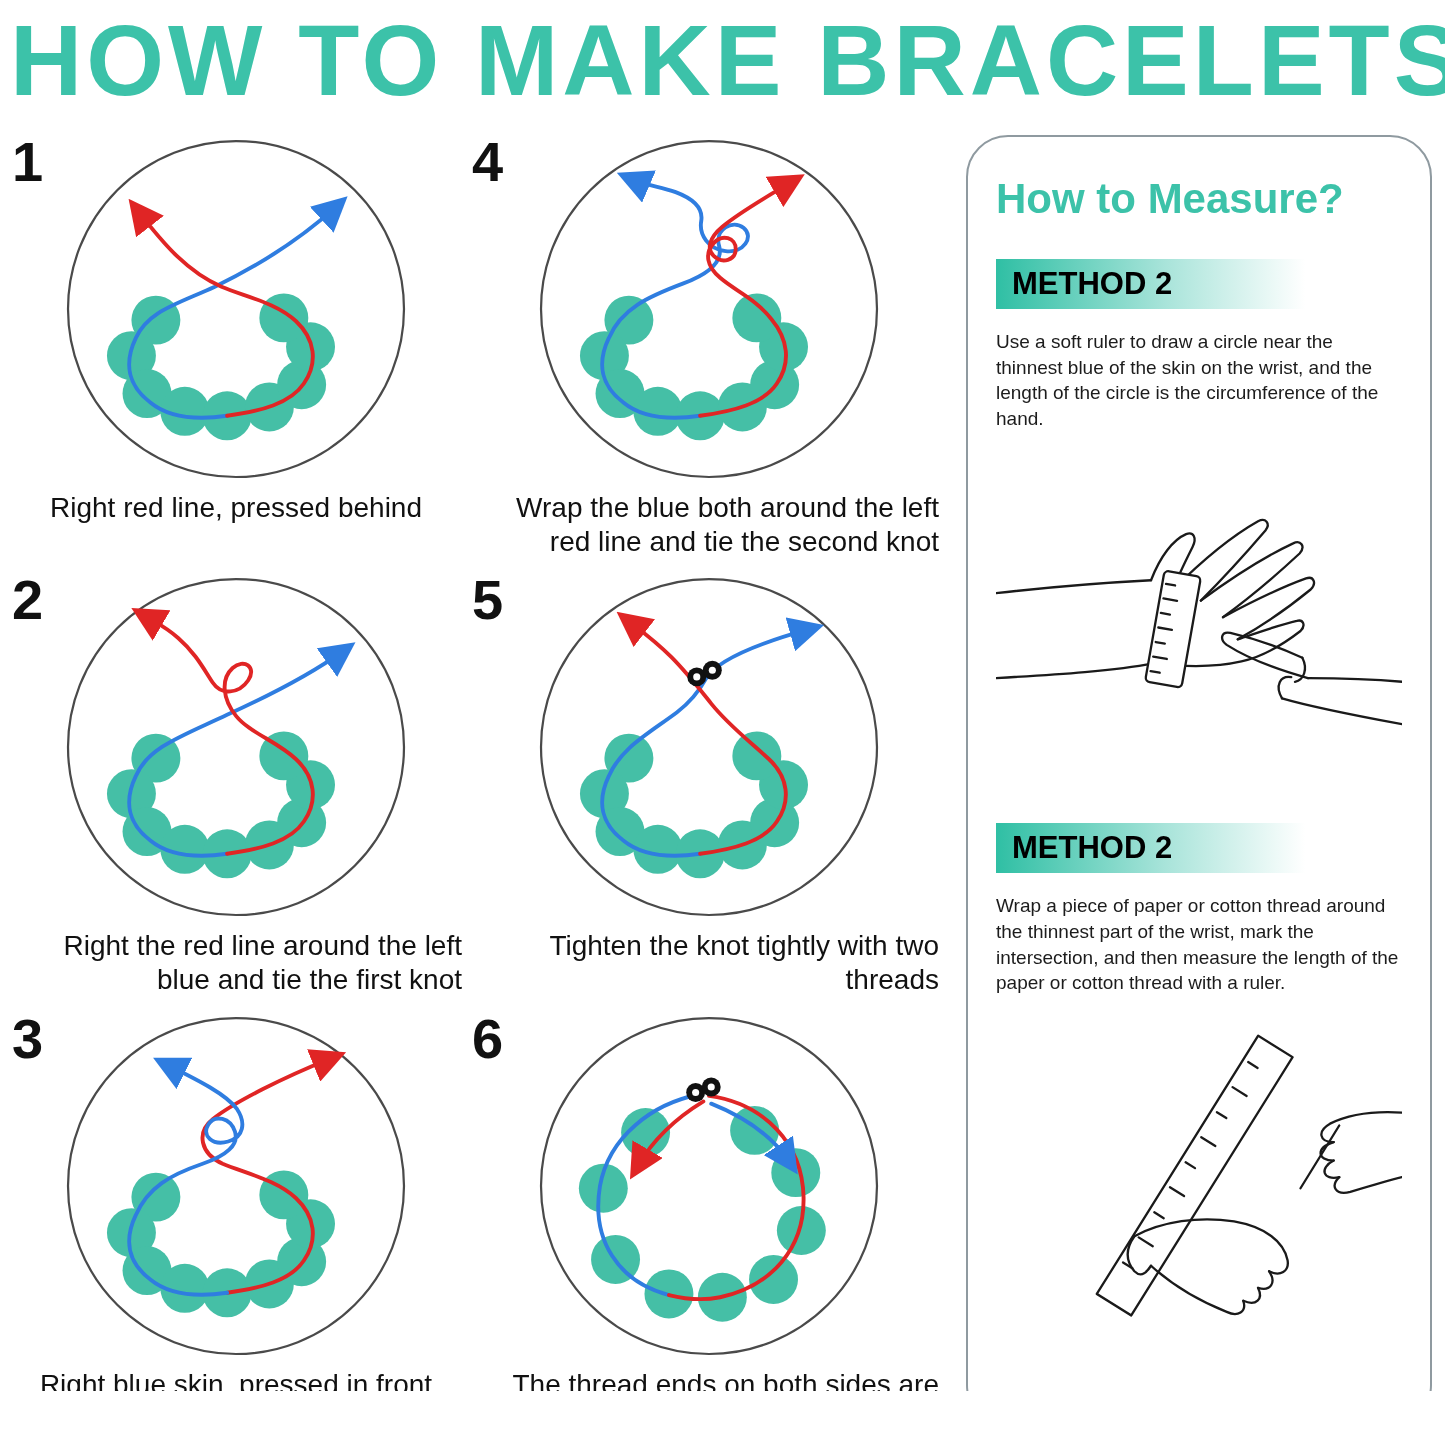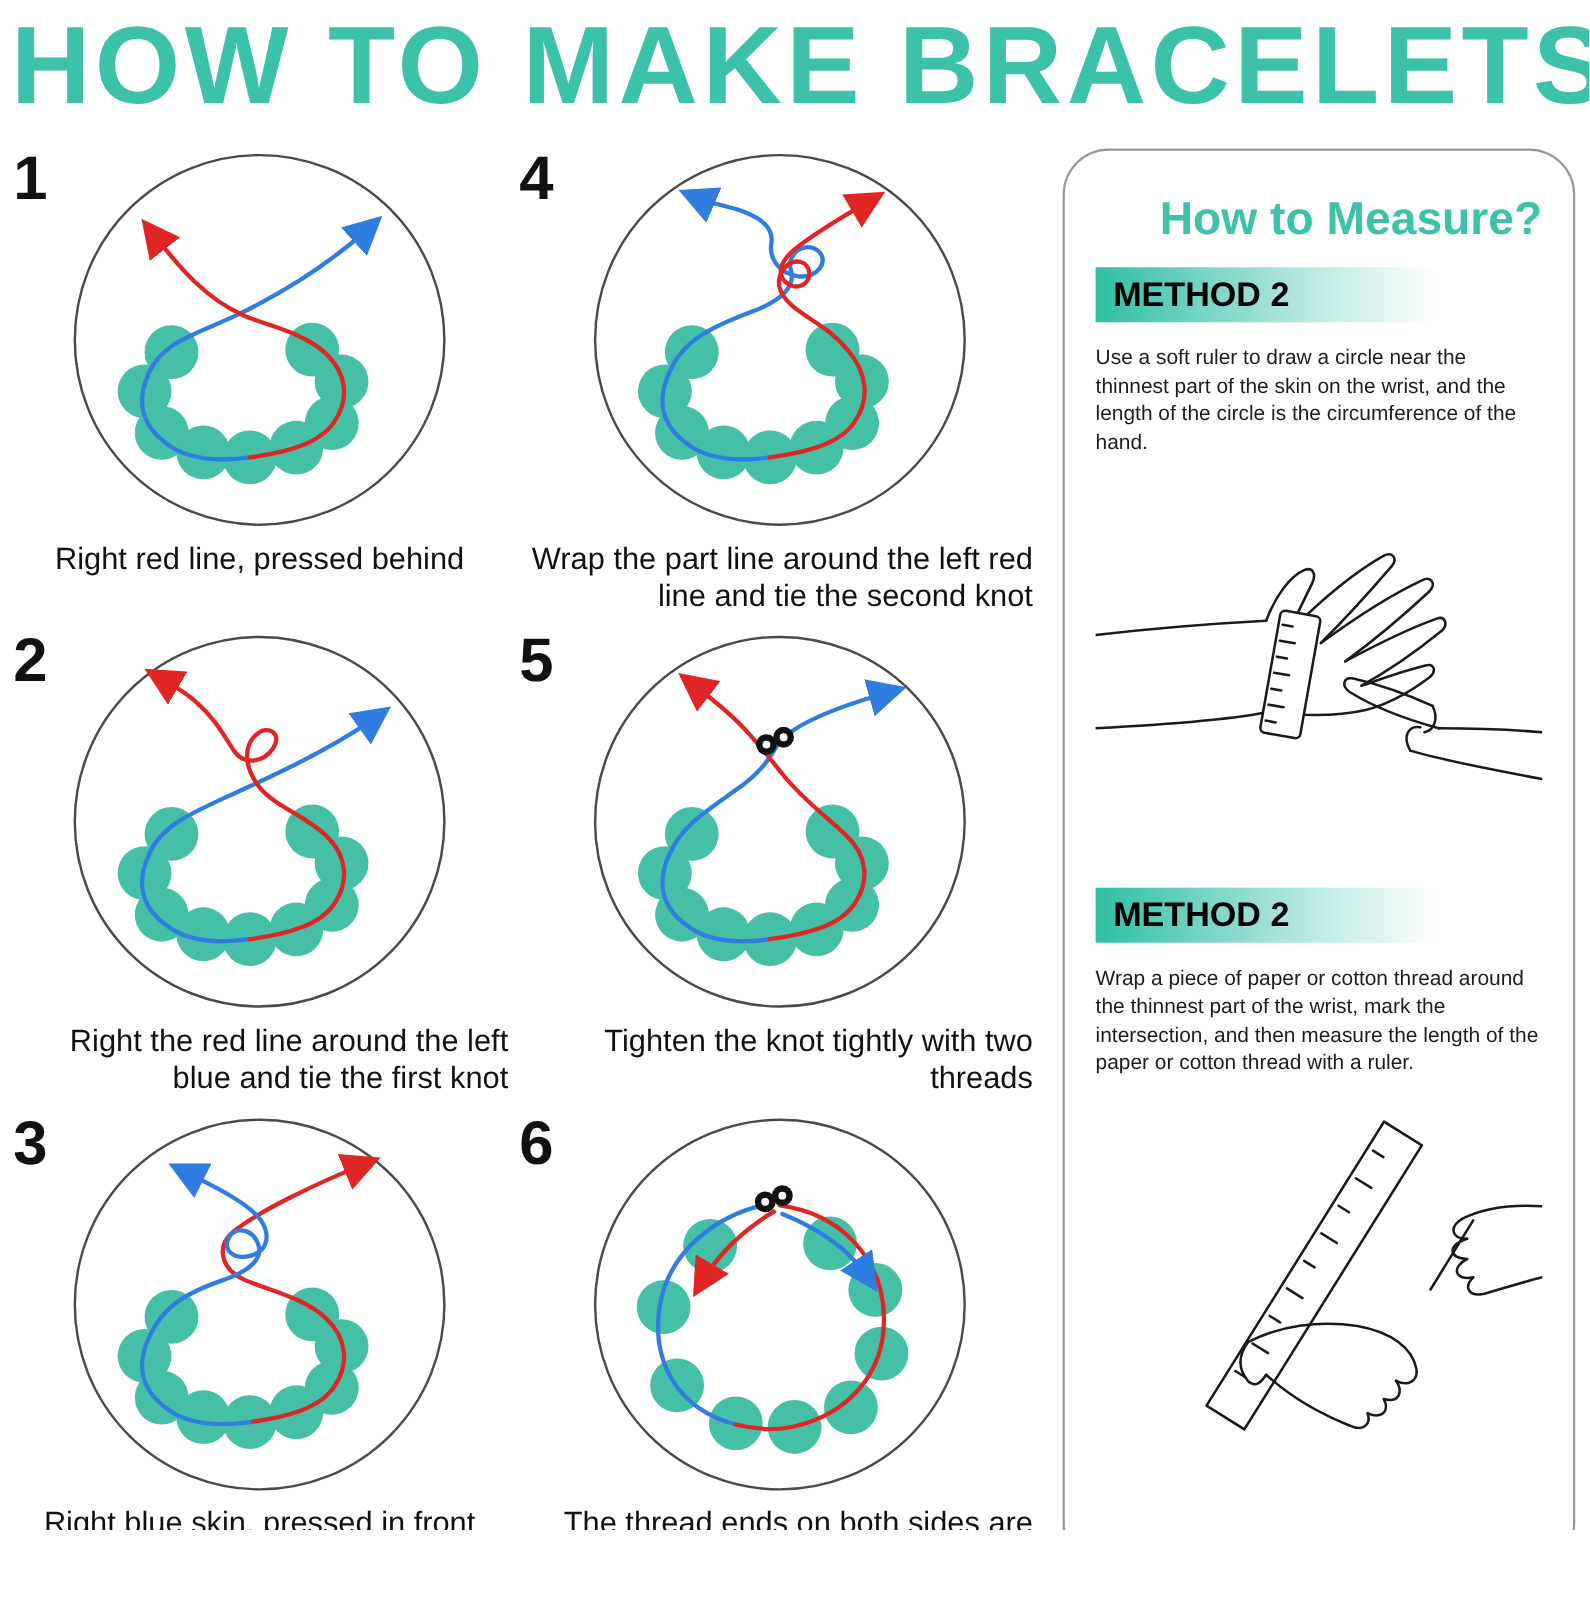--- a/index.html
+++ b/index.html
@@ -23,21 +23,21 @@
   .step-caption {
     margin-top:4px; font-size:28px; font-weight:500; color:#111; text-align:right;
     line-height:1.22; max-width:460px;
   }
 
   .measure-panel {
     width:466px; min-height:1292px; margin-top:8px;
     border:2px solid #8f9aa0; border-radius:42px; padding:38px 28px 30px 28px;
     display:flex; flex-direction:column;
   }
-  .measure-title { color:#3cc2a9; font-size:42px; font-weight:800; text-align:right; margin-bottom:20px; }
+  .measure-title { color:#3cc2a9; font-size:42px; font-weight:800; text-align:left; margin-bottom:36px; }
   .method-bar {
     display:inline-block; width:76%; font-size:31px; font-weight:800; color:#000;
     padding:7px 16px; margin-bottom:20px;
     background:linear-gradient(90deg,#2fbfa4 0%, #a9e4da 55%, #ffffff 100%);
   }
   .method-text { font-size:19px; color:#1c1c1c; line-height:1.35; margin-bottom:14px; }
   .measure-illustration { width:100%; }
   .measure-illustration svg { width:100%; height:auto; display:block; }
   .illu-1 { margin:18px 0 46px 0; }
   .illu-2 { margin:14px 0 0 0; }
@@ -109,21 +109,21 @@
               <circle cx="219" cy="228" r="22"></circle>
                 <circle cx="227" cy="194" r="22"></circle>
                 <circle cx="203" cy="168" r="22"></circle>
             </g>
             <g fill="none" stroke-width="3.5" stroke-linecap="round">
               <path d="M152 256 C124 260 100 258 83 244 C63 229 59 209 70 186 C81 160 105 149 137 137 C161 128 173 117 169 103 C165 89 181 79 191 87 C201 95 191 110 175 108 C159 106 151 93 153 81 C155 69 146 61 130 55 C116 50 104 49 90 43" stroke="#2f7de0" marker-end="url(#m4b)"></path>
               <path d="M152 256 C182 252 209 245 221 227 C234 208 231 187 216 169 C202 151 184 144 170 132 C158 122 156 110 164 101 C172 92 184 96 184 106 C184 116 172 120 164 112 C158 106 160 96 172 86 C188 73 210 60 234 46" stroke="#e02525" marker-end="url(#m4r)"></path>
             </g>
           </svg>
         </div>
-        <div class="step-caption">Wrap the part line around the left red line and tie the second knot</div>
+        <div class="step-caption">Wrap the blue both around the left red line and tie the second knot</div>
       </div>
 
       <div class="step">
         <div class="step-number">2</div>
         <div class="step-circle">
           <svg viewBox="0 0 320 320">
             <defs>
               <marker id="m2r" markerWidth="9" markerHeight="9" refX="5" refY="4.5" orient="auto">
                   <path d="M0 0 L9 4.5 L0 9 Z" fill="#e02525"></path>
                 </marker>
@@ -264,21 +264,21 @@
         </div>
         <div class="step-caption">The thread ends on both sides are hidden in the beads on both sides and then broken</div>
       </div>
 
     </div>
 
     <div class="measure-panel">
       <div class="measure-title">How to Measure?</div>
 
       <div class="method-bar">METHOD 2</div>
-      <div class="method-text">Use a soft ruler to draw a circle near the thinnest part of the skin on the wrist, and the length of the circle is the circumference of the hand.</div>
+      <div class="method-text">Use a soft ruler to draw a circle near the thinnest blue of the skin on the wrist, and the length of the circle is the circumference of the hand.</div>
 
       <div class="measure-illustration illu-1">
         <svg viewBox="0 0 440 340">
           <g stroke="#1a1a1a" stroke-width="2.5" fill="none" stroke-linecap="round" stroke-linejoin="round">
             <path d="M0 140 C70 132 130 128 168 126"></path>
             <path d="M0 232 C70 228 130 224 170 216"></path>
             <path d="M168 126 C178 100 192 82 206 76 C214 73 218 80 213 90 C204 108 196 124 192 136"></path>
             <path d="M192 136 C220 108 252 80 284 62 C292 58 298 64 292 72 C268 100 242 128 222 148"></path>
             <path d="M222 148 C252 126 288 102 322 86 C330 82 336 89 329 97 C300 124 268 150 246 166"></path>
             <path d="M246 166 C276 150 308 134 336 124 C344 121 348 129 341 136 C314 158 284 178 262 190"></path>

